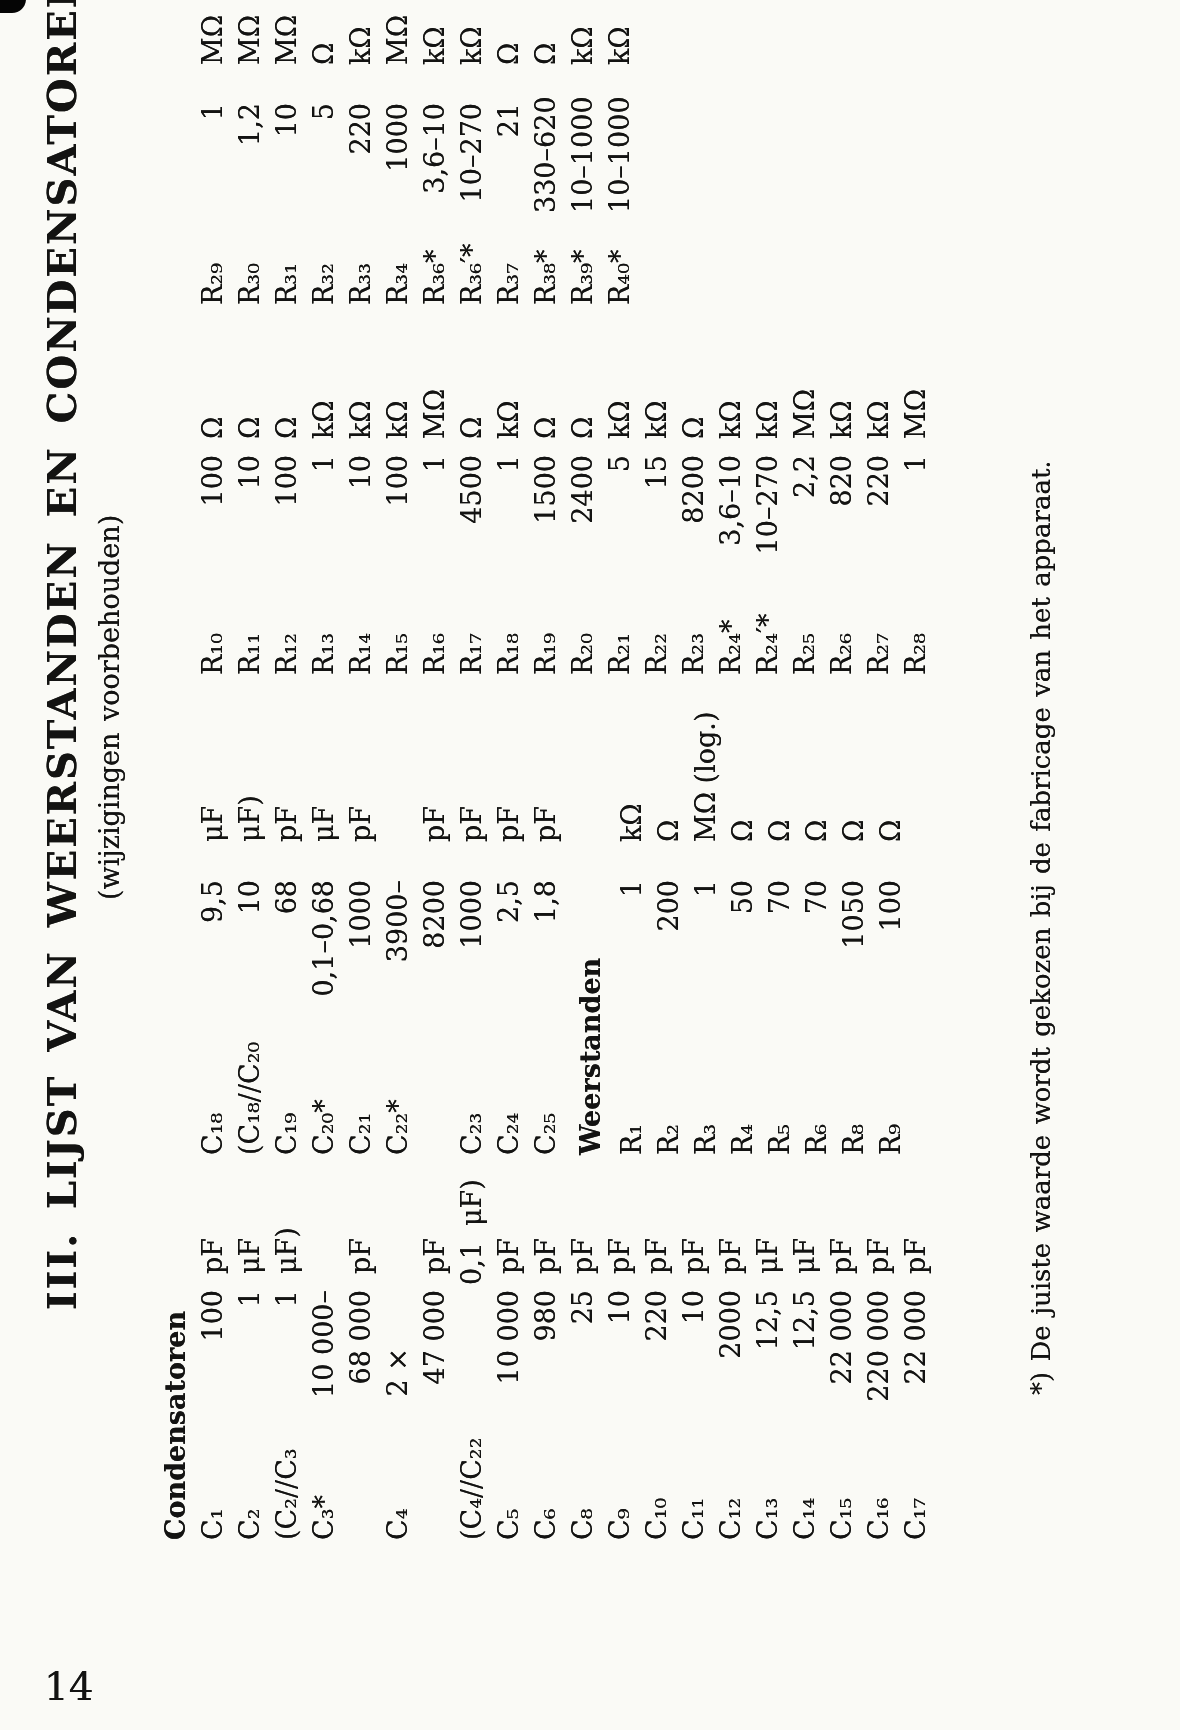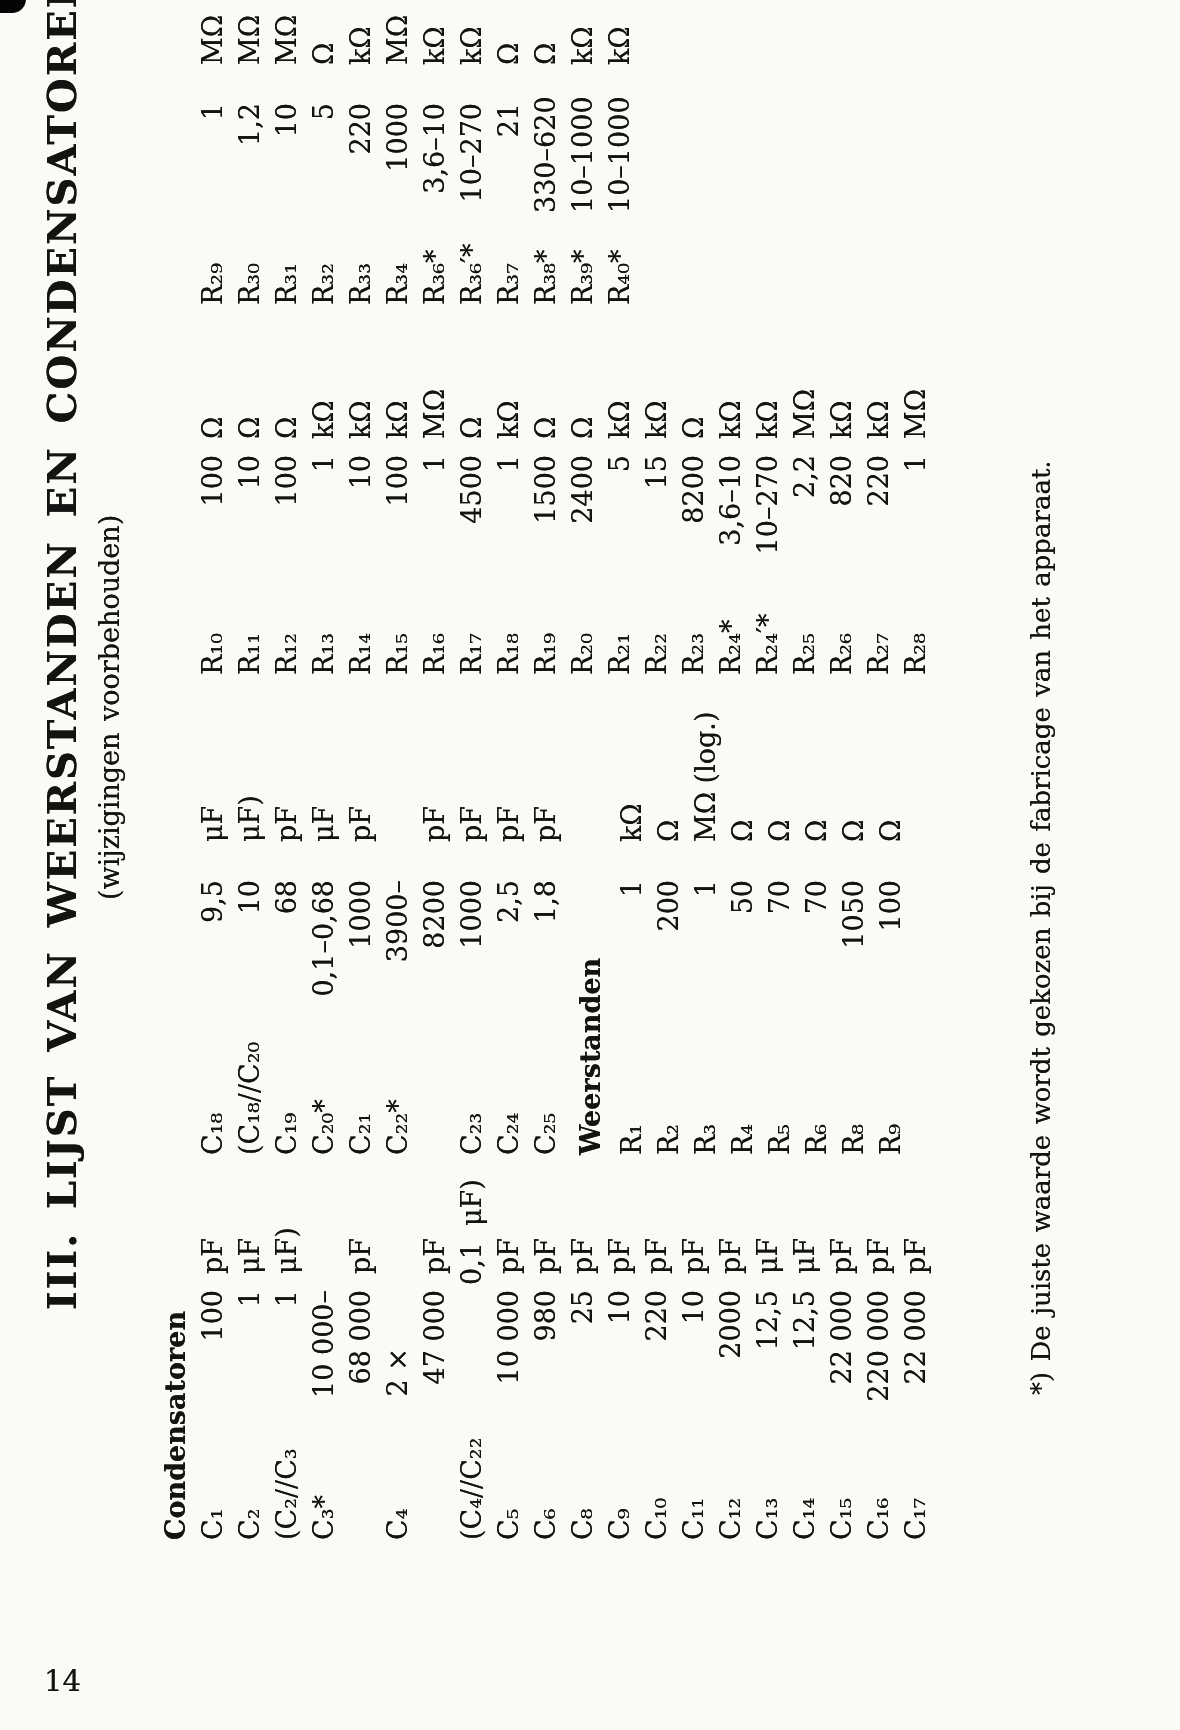--- a/index.html
+++ b/index.html
@@ -44,21 +44,21 @@
   .hrow.spaced{margin-top:8px;height:41px;}
   .cn{flex:0 0 var(--nw);}
   .cv{flex:0 0 var(--vw);width:var(--vw);text-align:right;}
   .cu{margin-left:var(--um);}
   .footnote{
     position:absolute;left:335px;top:1026px;
     font-size:26px;white-space:nowrap;word-spacing:2px;
   }
   .pagenum{
     position:absolute;left:44px;top:1664px;
-    font-size:29px;
+    font-size:39px;
     text-shadow:0 0 0.5px rgba(20,20,18,0.8);
   }
 </style>
 </head>
 <body>
 
 <div class="page">
   <div class="blot"></div>
 
   <div class="land">

